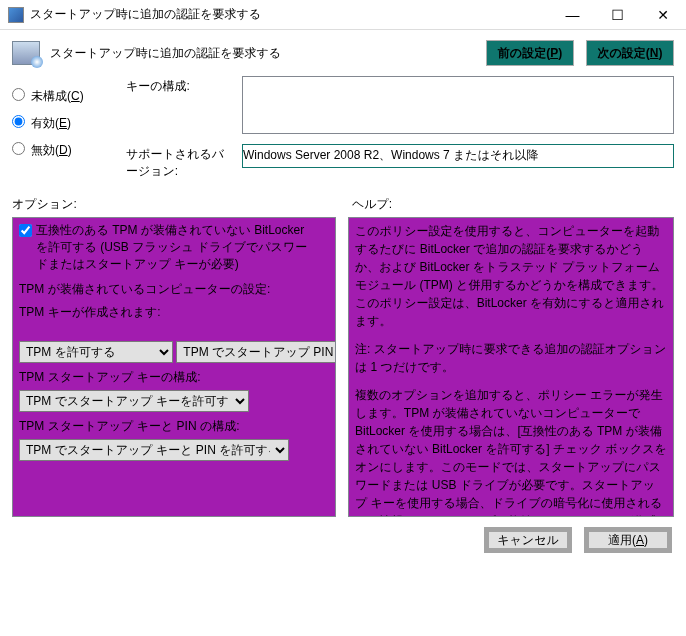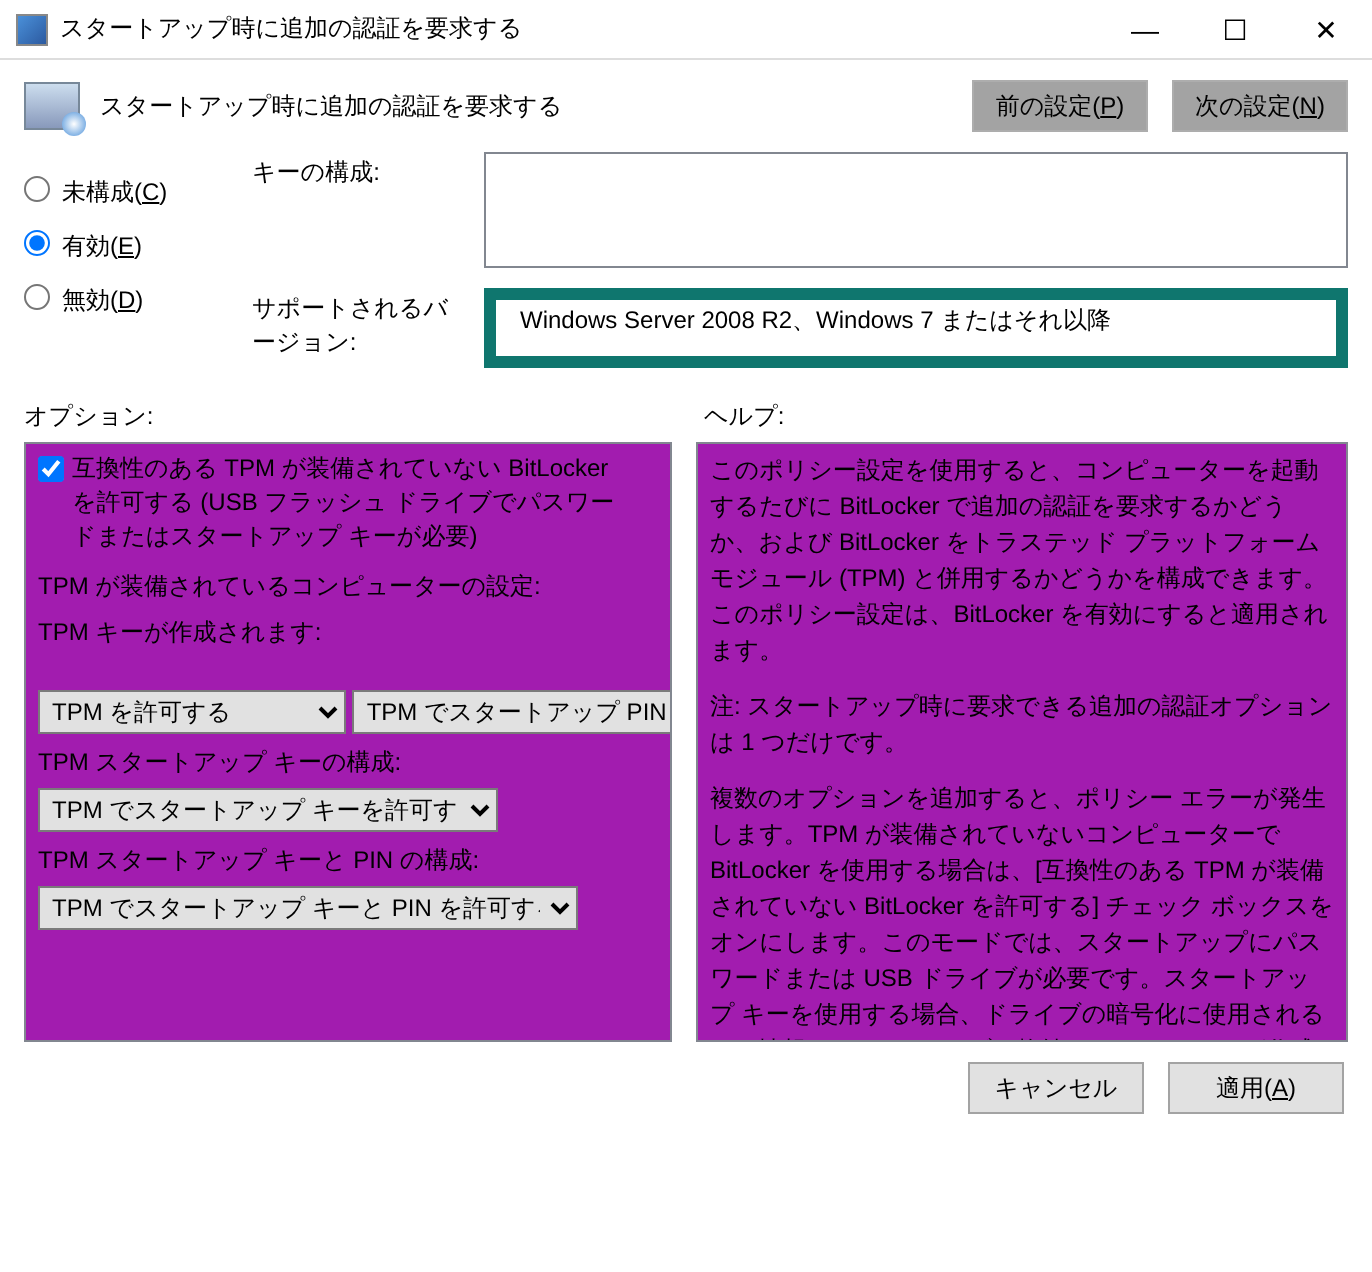--- a/index.html
+++ b/index.html
@@ -7,47 +7,47 @@
 .titlebar { height: 30px; display: flex; align-items: center; padding: 0 0 0 8px; border-bottom: 1px solid #ddd; }
 .titlebar .icon { width: 16px; height: 16px; margin-right: 6px; background: linear-gradient(135deg,#4a90d9,#2c5aa0); border: 1px solid #888; }
 .titlebar .title { flex: 1; font-size: 12px; }
 .titlebar .btn { width: 45px; height: 29px; display: flex; align-items: center; justify-content: center; font-size: 14px; }
 .titlebar .btn.close { width: 46px; }
 .header { display: flex; align-items: center; padding: 10px 12px 6px; gap: 10px; }
 .header .hicon { width: 28px; height: 24px; background: linear-gradient(#cde,#89b); border: 1px solid #789; position: relative; }
 .header .hicon::after { content:""; position:absolute; right:-4px; bottom:-4px; width:12px;height:12px;background:radial-gradient(#fff,#4a90d9);border-radius:50%;}
 .header .htext { flex: 1; }
 .header .btns { display: flex; gap: 12px; }
-.sbtn { min-width: 88px; height: 26px; border: 1px solid #adadad; background: #a3a3a3; font-size: 12px; padding: 0 10px; cursor: pointer; }
+.sbtn { min-width: 88px; height: 26px; border: 1px solid #adadad; background: #0f766e; font-size: 12px; padding: 0 10px; cursor: pointer; font-weight: bold; }
 .u { text-decoration: underline; }
 .main { display: flex; padding: 4px 12px 0; gap: 8px; }
 .left { width: 106px; padding-top: 6px; }
 .radio { display: flex; align-items: flex-start; margin: 6px 0 10px; gap: 4px; }
 .radio input { margin: 0 2px 0 0; width:13px; height:13px; }
 .rowblock { display: flex; gap: 10px; margin-bottom: 10px; }
 .rowblock .lbl { width: 106px; padding-top: 2px; text-align: left; }
 .ta { flex: 1; height: 58px; border: 1px solid #828790; background: #fff; resize: none; font-family: inherit; font-size: 12px; padding: 2px 4px; overflow-y: scroll; }
-.sv { flex:1; height: 40px; border: 6px solid #0f766e; background: #fff; padding: 2px 12px; overflow-y: scroll; font-size:12px; }
+.sv { flex:1; height: 24px; border: 1px solid #0f766e; background: #fff; padding: 2px 0; overflow-y: scroll; font-size:12px; }
 .secrow { display: flex; padding: 6px 12px 2px; gap: 20px; }
 .secrow .slabel { width: 320px; }
 .panels { display: flex; padding: 2px 12px 0; gap: 12px; height: 302px; }
 .panel { border: 1px solid #828790; background: #a21caf; position: relative; }
 .panel.left-p { width: 324px; }
 .panel.right-p { flex: 1; }
 .pscroll { position:absolute; inset:0; overflow:auto; padding:4px 6px; }
 .chkrow { display:flex; align-items:flex-start; gap:4px; margin-bottom:8px; }
 .chkrow input { margin-top:2px; width:13px;height:13px; }
 .optlbl { margin: 6px 0 4px; }
 select { height: 22px; border:1px solid #7a7a7a; background:#e1e1e1; font-family:inherit; font-size:12px; padding: 1px 2px; }
 .sel-s { width: 154px; margin-top: 16px; }
 .sel-m { width: 230px; }
 .sel-l { width: 270px; }
 .help p { margin-bottom: 10px; line-height: 1.5; }
 .footer { display:flex; justify-content:flex-end; gap:12px; padding: 10px 14px; }
-.fbtn { width: 88px; height: 26px; border:1px solid #a3a3a3; background:#e1e1e1; font-size:12px; cursor:pointer; }
+.fbtn { width: 88px; height: 26px; border:5px solid #a3a3a3; background:#e1e1e1; font-size:12px; cursor:pointer; }
 .fbtn.def { border:2px solid #0078d7; }
 .leftinner { width: 560px; }
 .hscroll { overflow-x: scroll; }
 </style>
 </head>
 <body>
 
 <div class="titlebar">
   <div class="icon"></div>
   <div class="title">スタートアップ時に追加の認証を要求する</div>

